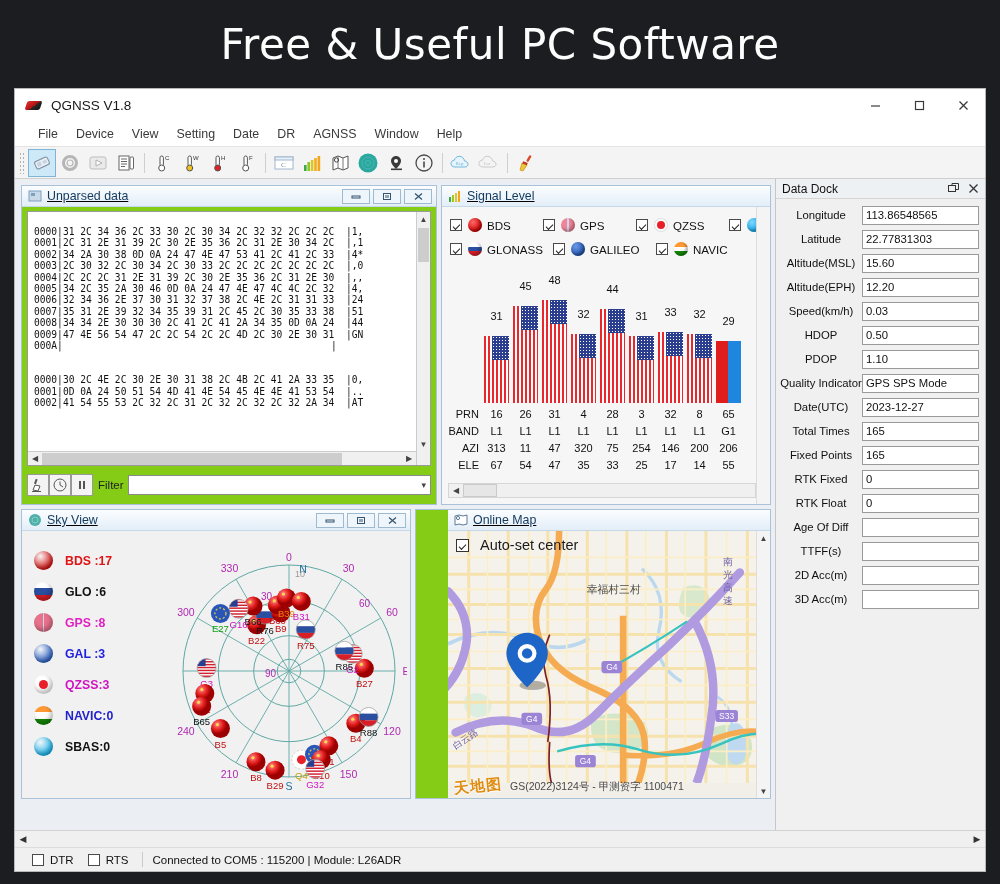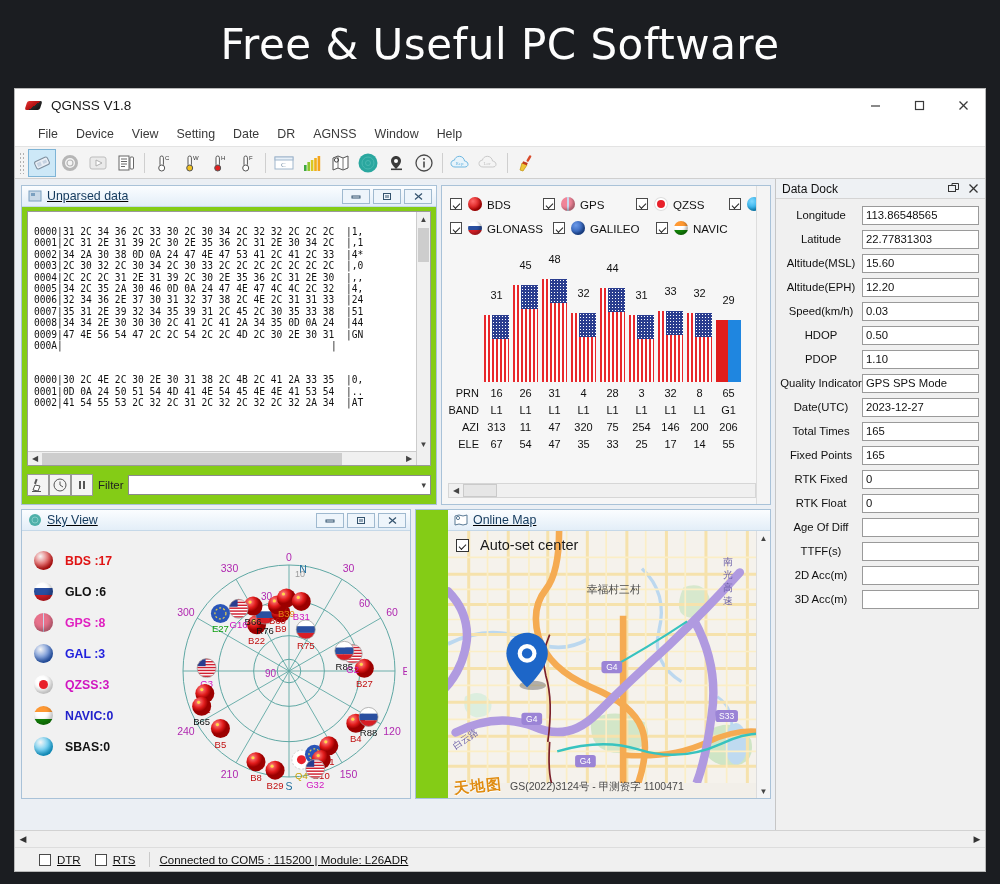--- a/index.html
+++ b/index.html
@@ -225,21 +225,21 @@
   
   .bottom-h{
     height:17px;background:#f0f0f0;border-top:1px solid #d2d2d2;
     display:flex;align-items:center;flex:none;
   }
   .bh-arrow{width:16px;text-align:center;font-size:9px;color:#333;}
   .bh-track{flex:1;height:15px;background:#f0f0f0;}
   .bh-arrow-r{width:16px;text-align:center;font-size:9px;color:#333;}
   .statusbar{
     height:24px;background:#f0f0f0;border-top:1px solid #ddd;
-    display:flex;align-items:center;padding-left:24px;flex:none;text-decoration:underline;
+    display:flex;align-items:center;padding-left:17px;flex:none;
   }
   .sb-chk{display:flex;align-items:center;margin-right:14px;}
   .sb-chk .cbox{width:12px;height:12px;}
   .sb-txt{font-size:11.5px;color:#111;}
   .sb-sep{width:1px;height:15px;background:#cacaca;margin-right:9px;}
 </style>
 </head>
 <body>
 
 <div class="banner">
@@ -517,20 +517,29 @@
             <div class="flabel">Filter</div>
             <div class="fcombo">
               <span style="flex:1"></span>
               <span>▾</span>
             </div>
           </div>
         </div>
       </div>
 
       <div class="subwin" id="signal">
+        <div class="subwin-title">
+          <svg class="sw-icon" viewBox="0 0 14 14">
+            <rect x="1" y="8" width="2" height="5" fill="#3faa3f"></rect>
+            <rect x="4" y="6" width="2" height="7" fill="#9cc82a"></rect>
+            <rect x="7" y="4" width="2" height="9" fill="#e0c420"></rect>
+            <rect x="10" y="2" width="2" height="11" fill="#f5a31a"></rect>
+          </svg>
+          <div class="sw-label">Signal Level</div>
+        </div>
         <div class="subwin-body">
           <div class="sig-body">
 
             <div class="sig-checks">
               <div class="chk-row">
                 <div class="chk-cell">
                   <span class="cbox on"></span>
                   <span class="gdot" style="background:radial-gradient(circle at 35% 30%, #ff6a6a, #cc0000 70%);"></span>
                   <span class="gname">BDS</span>
                 </div>

